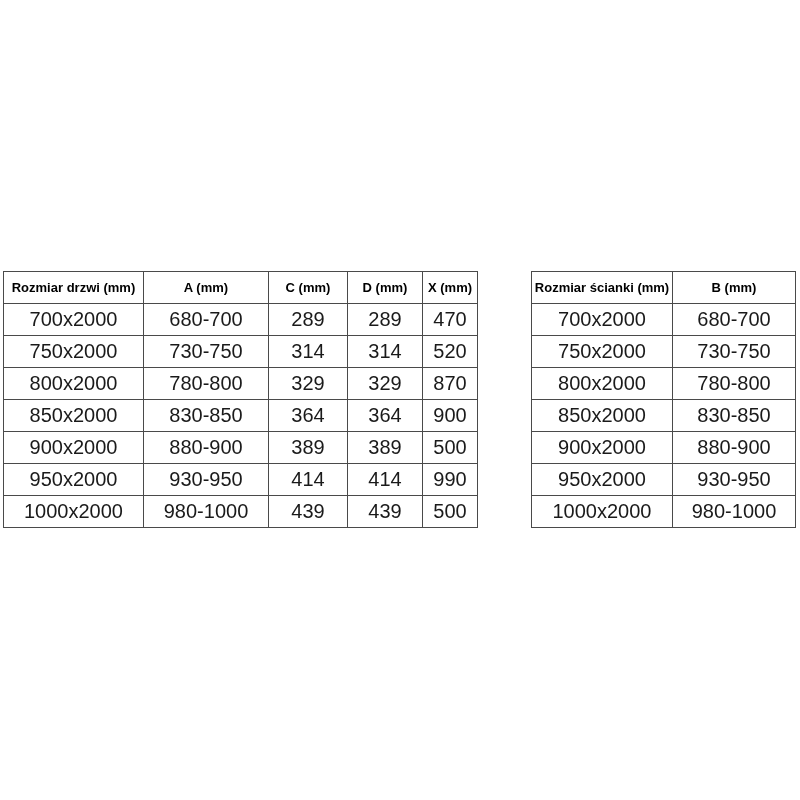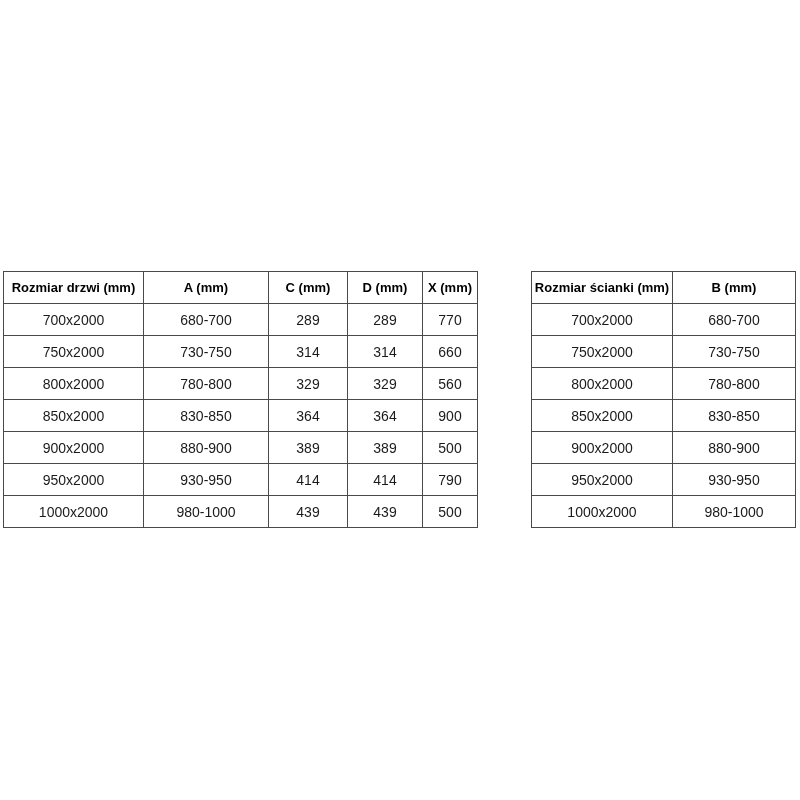--- a/index.html
+++ b/index.html
@@ -41,21 +41,21 @@
     vertical-align:middle;
     overflow:hidden;
     white-space:nowrap;
   }
   th{
     font-size:13px;
     font-weight:bold;
     color:#000;
   }
   td{
-    font-size:14px;
+    font-size:20px;
     font-weight:normal;
   }
 </style>
 </head>
 <body>
 
 <div class="page">
 
   <div class="table-wrap left">
     <table>
@@ -74,56 +74,56 @@
             <th>D (mm)</th>
             <th>X (mm)</th>
           </tr>
         </thead>
       <tbody>
           <tr>
             <td>700x2000</td>
             <td>680-700</td>
             <td>289</td>
             <td>289</td>
-            <td>770</td>
+            <td>470</td>
           </tr>
           <tr>
             <td>750x2000</td>
             <td>730-750</td>
             <td>314</td>
             <td>314</td>
-            <td>660</td>
+            <td>520</td>
           </tr>
           <tr>
             <td>800x2000</td>
             <td>780-800</td>
             <td>329</td>
             <td>329</td>
-            <td>560</td>
+            <td>870</td>
           </tr>
           <tr>
             <td>850x2000</td>
             <td>830-850</td>
             <td>364</td>
             <td>364</td>
             <td>900</td>
           </tr>
           <tr>
             <td>900x2000</td>
             <td>880-900</td>
             <td>389</td>
             <td>389</td>
             <td>500</td>
           </tr>
           <tr>
             <td>950x2000</td>
             <td>930-950</td>
             <td>414</td>
             <td>414</td>
-            <td>790</td>
+            <td>990</td>
           </tr>
           <tr>
             <td>1000x2000</td>
             <td>980-1000</td>
             <td>439</td>
             <td>439</td>
             <td>500</td>
           </tr>
         </tbody>
     </table>

